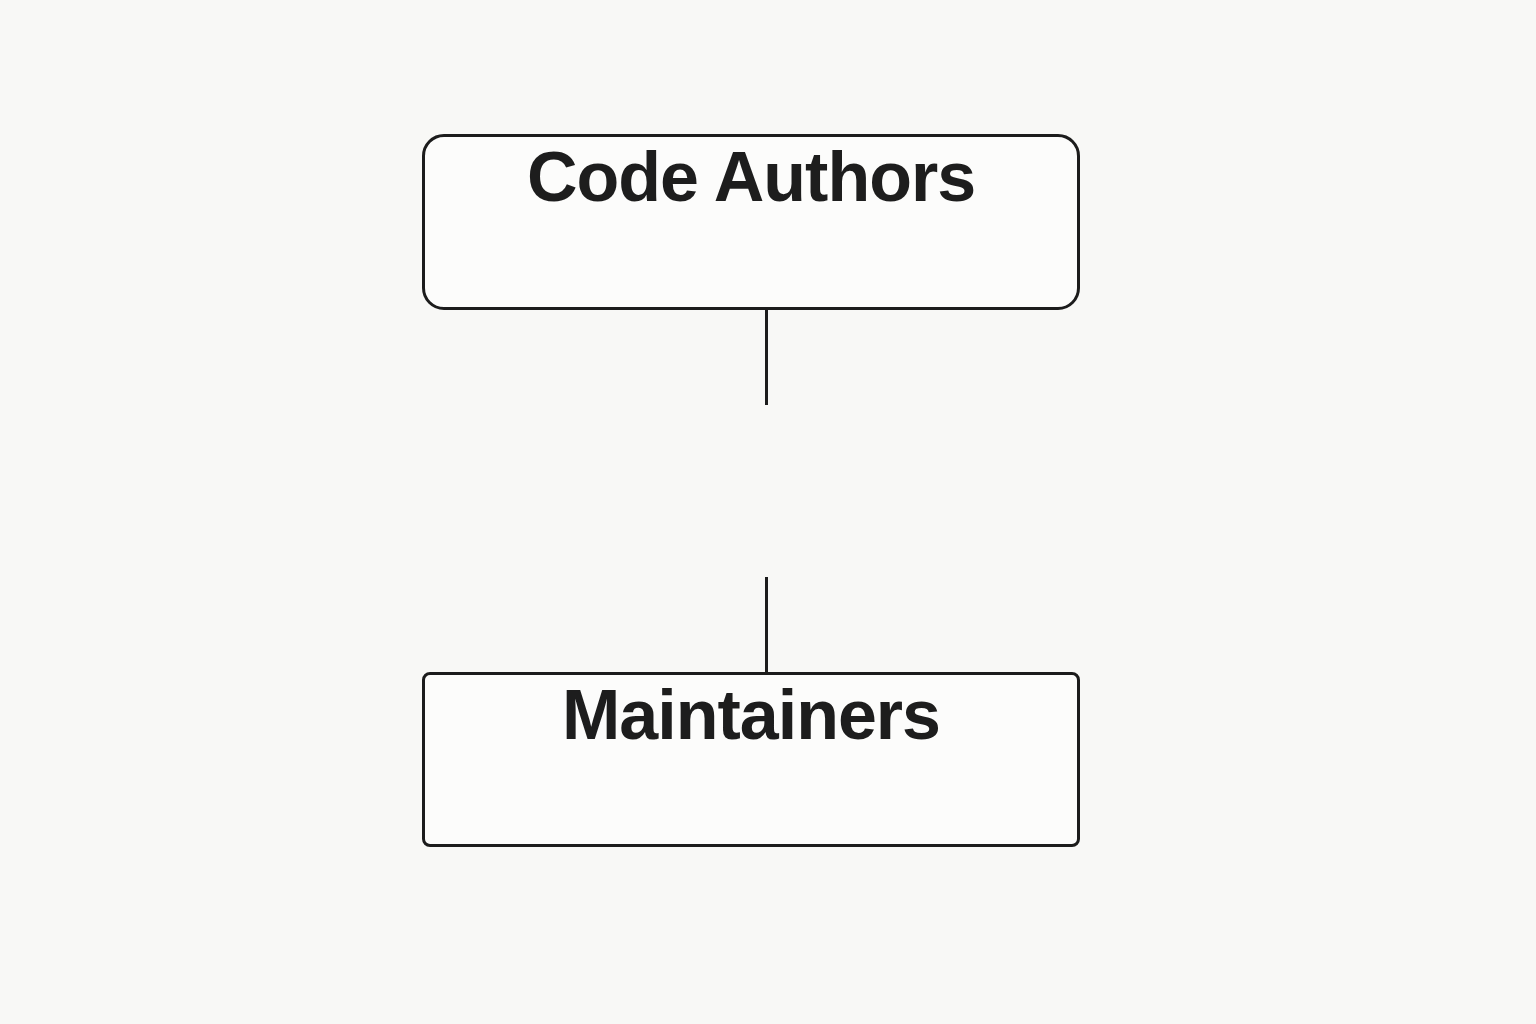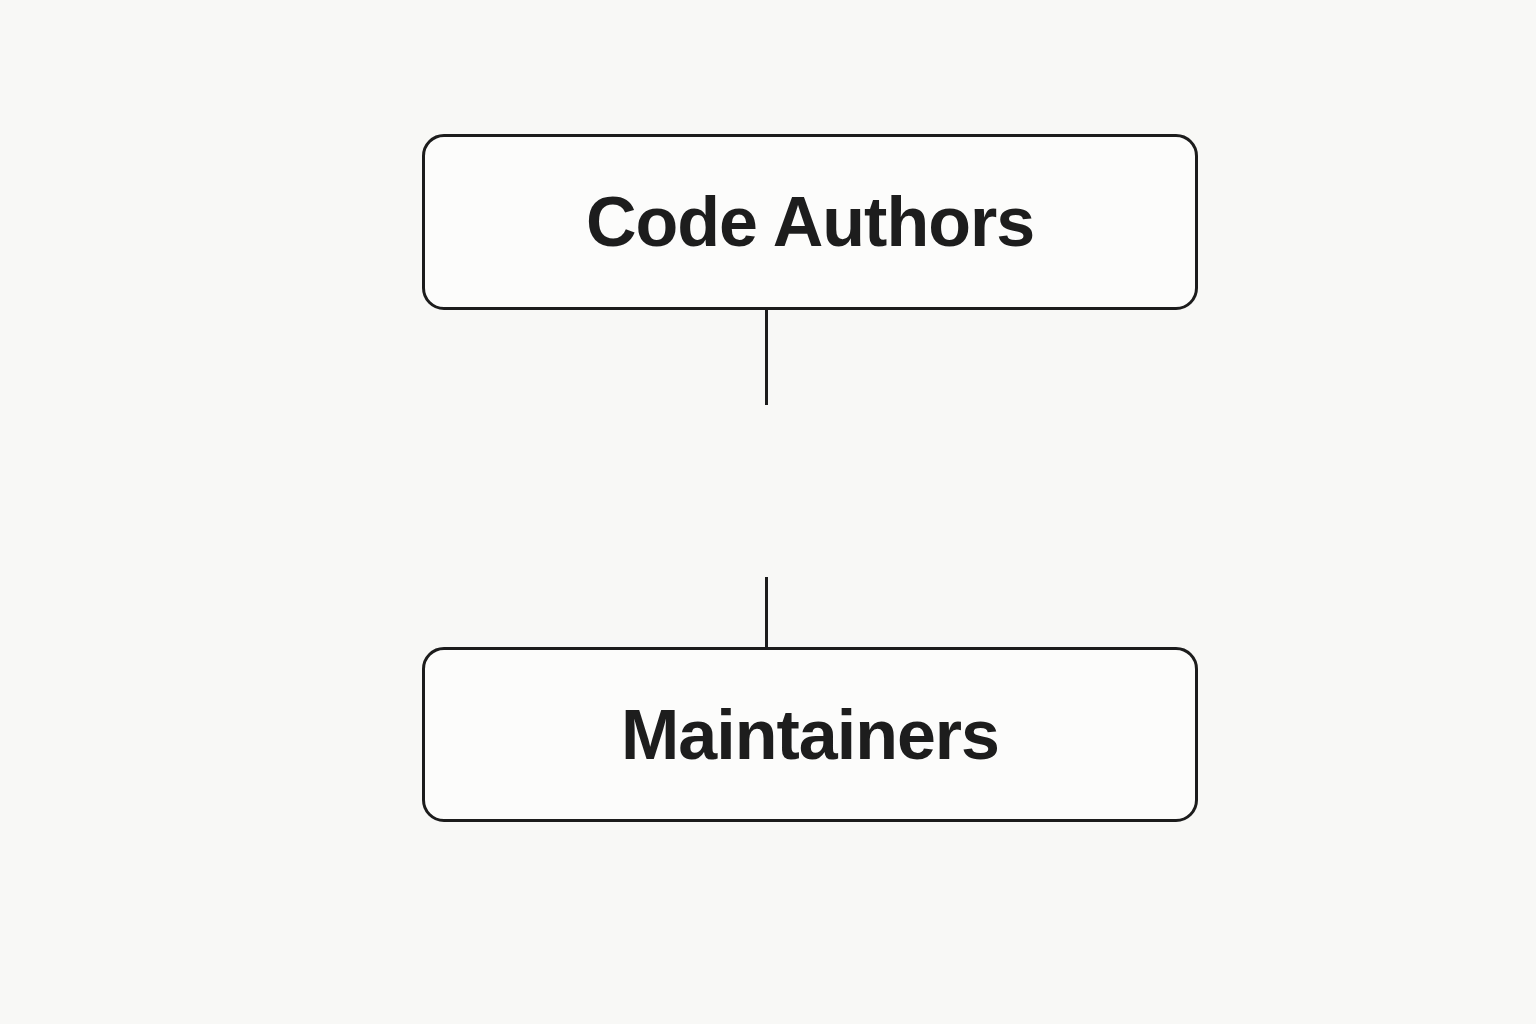--- a/index.html
+++ b/index.html
@@ -20,33 +20,33 @@
     position: absolute;
     left: 765px;
     width: 3px;
     background: var(--node-border, #1c1c1c);
   }
   .connector-1 { top: 308px; height: 97px; }
   .connector-2 { top: 577px; height: 97px; }
   .node {
     position: absolute;
     left: 422px;
-    width: 776px;
+    width: 658px;
     height: 176px;
     box-sizing: border-box;
     background: var(--node-fill, #fcfcfb);
     border: 3px solid var(--node-border, #1c1c1c);
     border-radius: 22px;
     display: flex;
-    align-items: center;
+    align-items: flex-start;
     justify-content: center;
   }
   .node-1 { top: 134px; }
   .node-2 { top: 403px; }
-  .node-3 { top: 647px; height: 175px; }
+  .node-3 { top: 672px; height: 175px; border-radius: 8px; }
   .node-label {
     font-size: 70px;
     font-weight: bold;
     letter-spacing: -1px;
     color: var(--text, #1d1d1d);
     white-space: nowrap;
   }
 </style>
 </head>
 <body>

